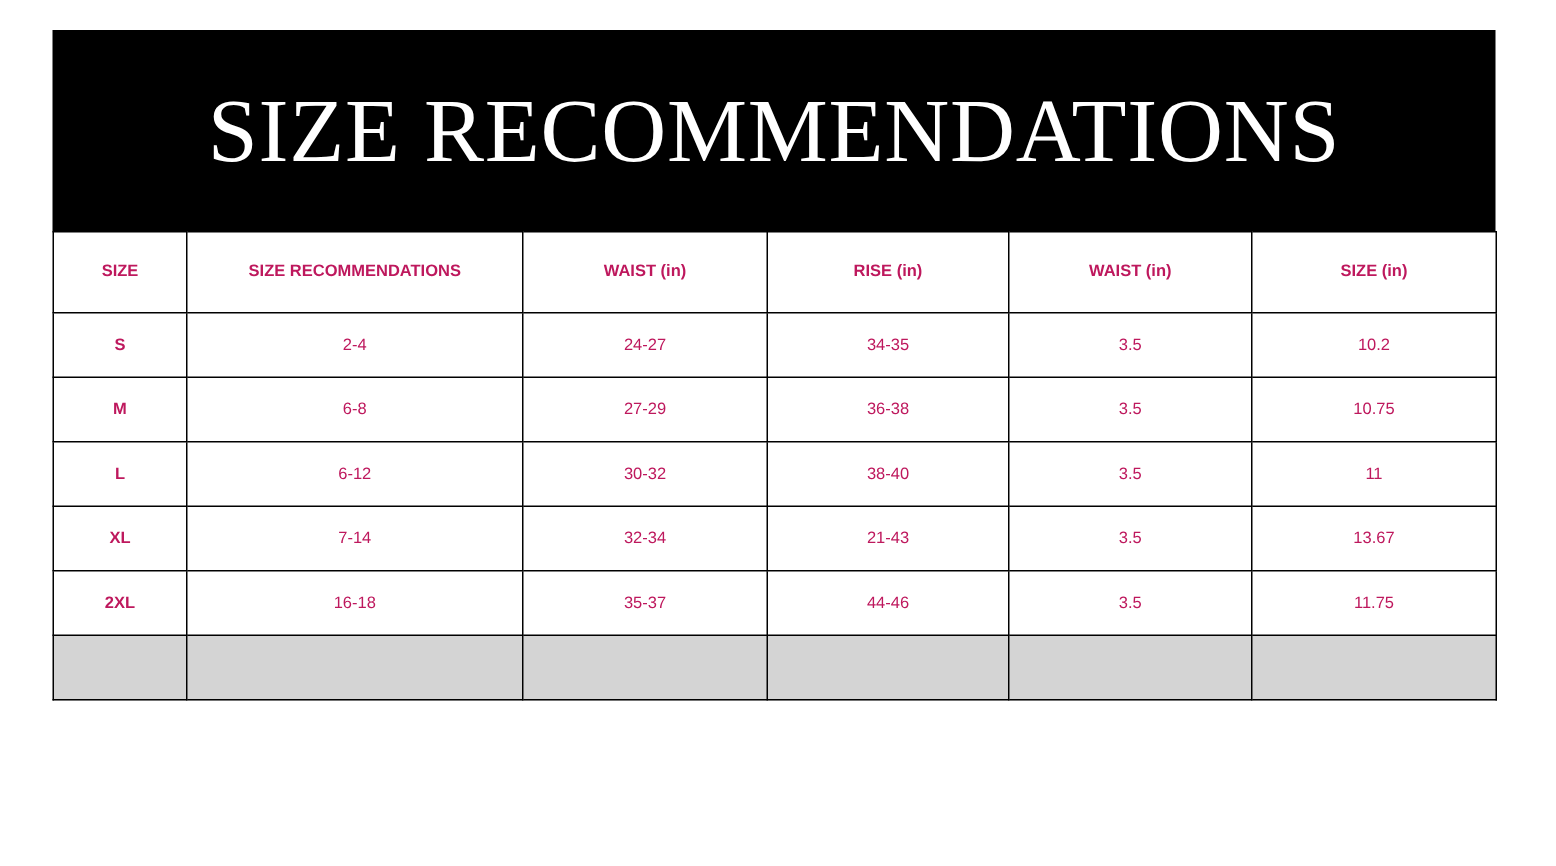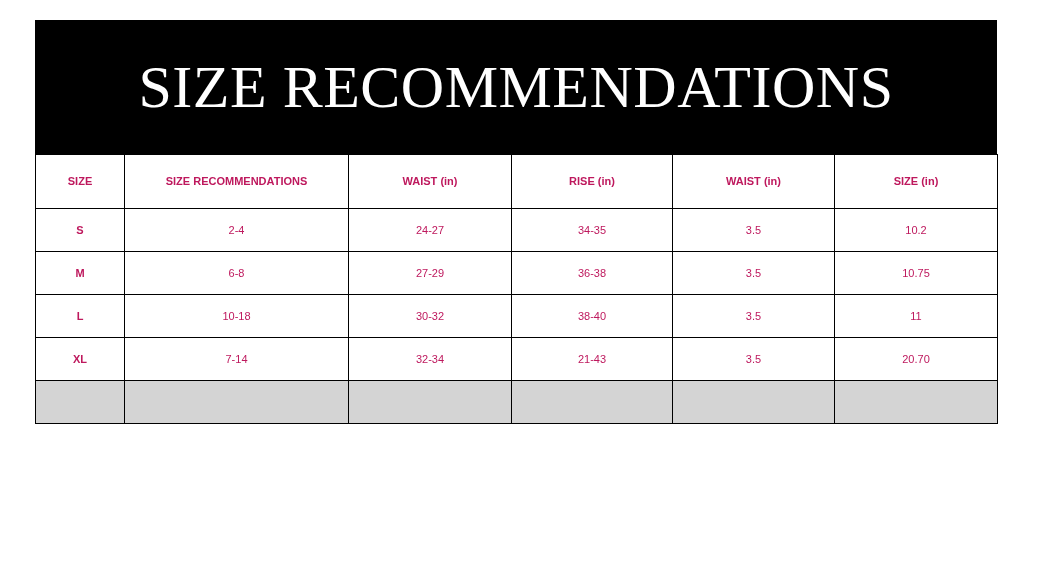--- a/index.html
+++ b/index.html
@@ -131,33 +131,41 @@
         <tr>
           <td class="rowhead">M</td>
           <td>6-8</td>
           <td>27-29</td>
           <td>36-38</td>
           <td>3.5</td>
           <td>10.75</td>
         </tr>
         <tr>
           <td class="rowhead">L</td>
-          <td>10-18</td>
+          <td>6-12</td>
           <td>30-32</td>
           <td>38-40</td>
           <td>3.5</td>
           <td>11</td>
         </tr>
         <tr>
           <td class="rowhead">XL</td>
           <td>7-14</td>
           <td>32-34</td>
           <td>21-43</td>
           <td>3.5</td>
-          <td>20.70</td>
+          <td>13.67</td>
+        </tr>
+        <tr>
+          <td class="rowhead">2XL</td>
+          <td>16-18</td>
+          <td>35-37</td>
+          <td>44-46</td>
+          <td>3.5</td>
+          <td>11.75</td>
         </tr>
         <tr class="spacer">
           <td></td>
           <td></td>
           <td></td>
           <td></td>
           <td></td>
           <td></td>
         </tr>
       </tbody>

